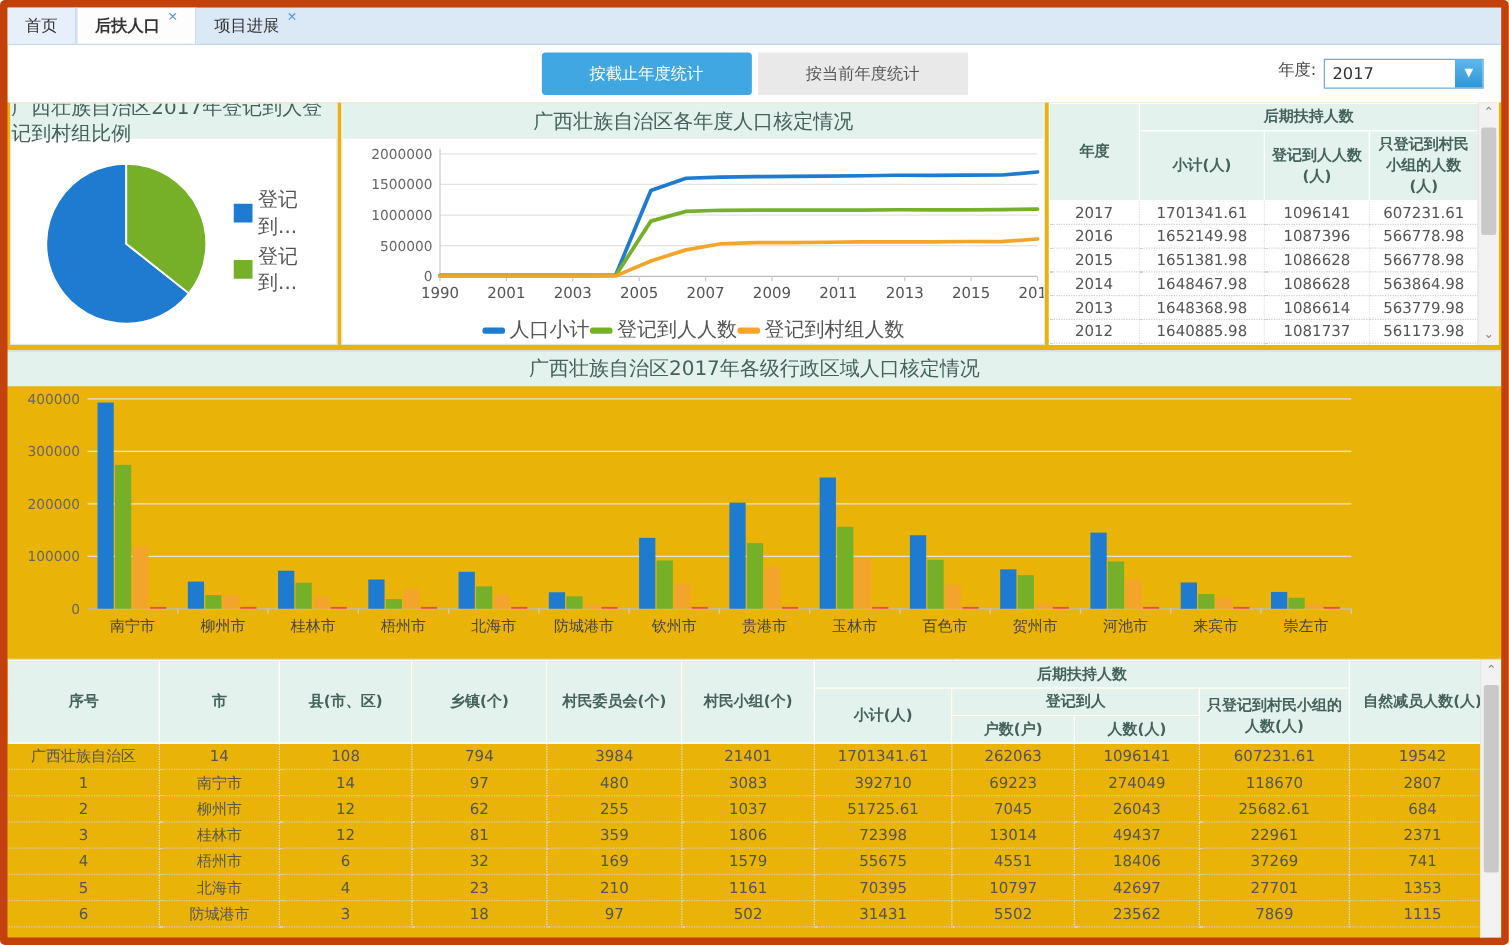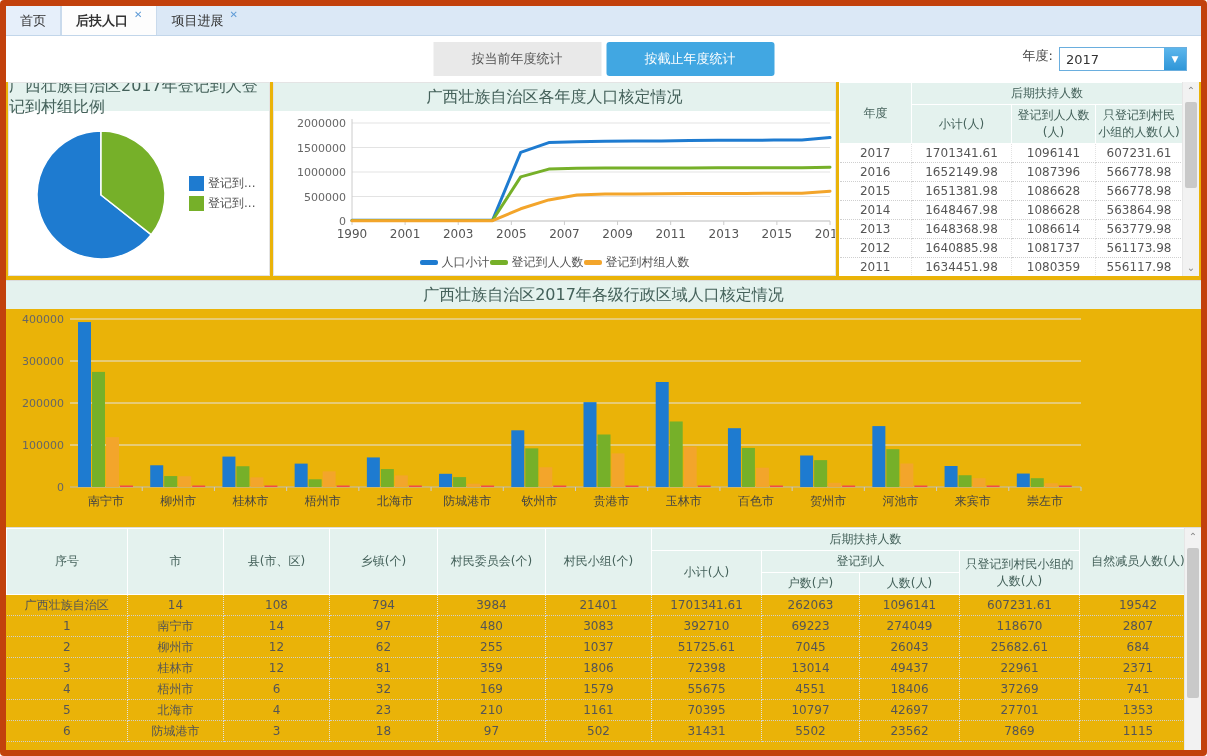--- a/index.html
+++ b/index.html
@@ -38,29 +38,29 @@
   .row-top { display: flex; height: 194px; padding: 0 2px; gap: 3px; }
   .panel { background: #fff; border: 1px solid #e4e4e4; overflow: hidden; position: relative; }
   .panel-title { height: 28px; background: #e4f2ee; color: #44615a; font-size: 16px;
                  display: flex; align-items: center; justify-content: center; }
   .pie-panel { width: 262px; }
   .line-panel { flex: 1; }
   .yeartbl-panel { width: 360px; border: none; }
 
   .pie-wrap { display: flex; align-items: center; }
   .pie-legend { margin-left: 2px; }
-  .legend-item { display: flex; align-items: center; font-size: 12px; color: #555; margin: 3px 0; }
+  .legend-item { display: flex; align-items: center; font-size: 16px; color: #555; margin: 3px 0; }
   .legend-item .sw { width: 15px; height: 15px; margin-right: 4px; flex: none; }
 
   .line-legend { display: flex; justify-content: center; margin-top: -2px; }
   .line-legend .legend-item .sw { height: 5px; width: 18px; border-radius: 2px; }
 
   
   table { border-collapse: collapse; font-size: 12px; color: #555; width: 100%; table-layout: fixed; }
-  th { background: #e4f2ee; color: #44615a; font-weight: normal; border: 1px solid #fff;
+  th { background: #e4f2ee; color: #44615a; font-weight: bold; border: 1px solid #fff;
        padding: 2px 2px; }
   td { text-align: center; border-bottom: 1px dotted #cfcfcf; border-right: 1px dotted #e3e3e3;
        padding: 0 2px; white-space: nowrap; overflow: hidden; }
   .year-table td { height: 19px; }
   .bottom-table td { height: 21px; }
 
   .scrollbar { position: absolute; top: 0; right: 0; width: 17px; background: #f2f2f2;
                height: 100%; border-left: 1px solid #e6e6e6; }
   .scrollbar .arrow { height: 17px; color: #888; font-size: 10px; display: flex;
                       align-items: center; justify-content: center; cursor: pointer; }
@@ -92,22 +92,22 @@
       <span class="x">✕</span>
     </div>
     <div class="tab" style="border-left:none;border-right:none;">
       <span>项目进展</span>
       <span class="x">✕</span>
     </div>
   </div>
 
   <div class="toolbar">
     <div class="btn-group">
+      <button class="btn primary">按截止年度统计</button>
       <button class="btn plain">按当前年度统计</button>
-      <button class="btn primary">按截止年度统计</button>
     </div>
     <div class="year-box">
       <span>年度:</span>
       <div class="year-select">
         <span class="val">2017</span>
         <span class="dd">▼</span>
       </div>
     </div>
   </div>
 

